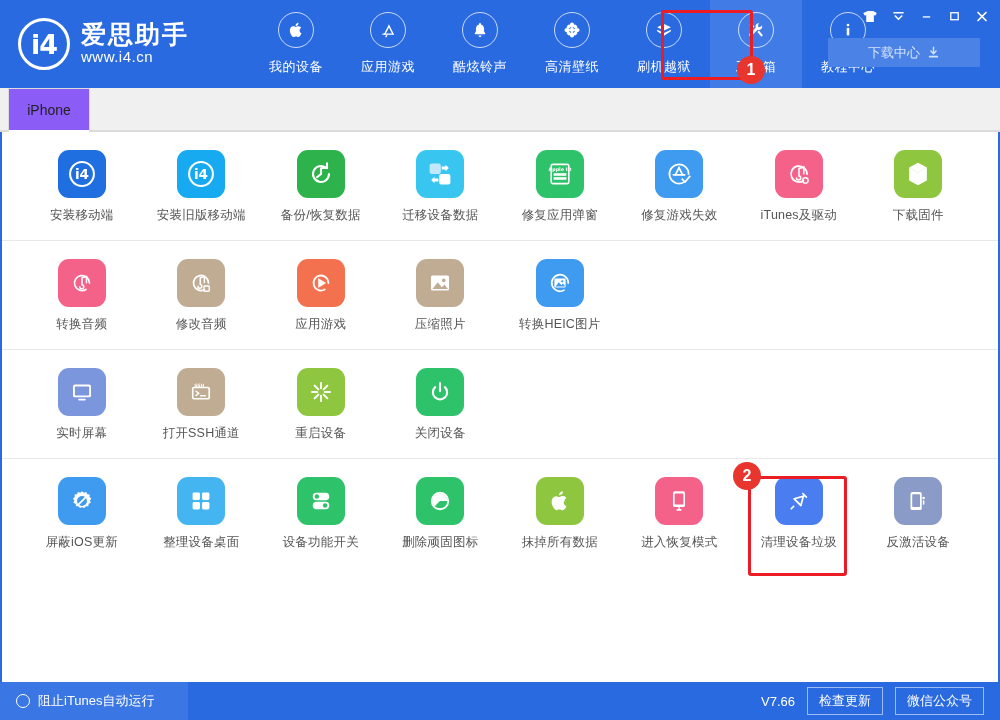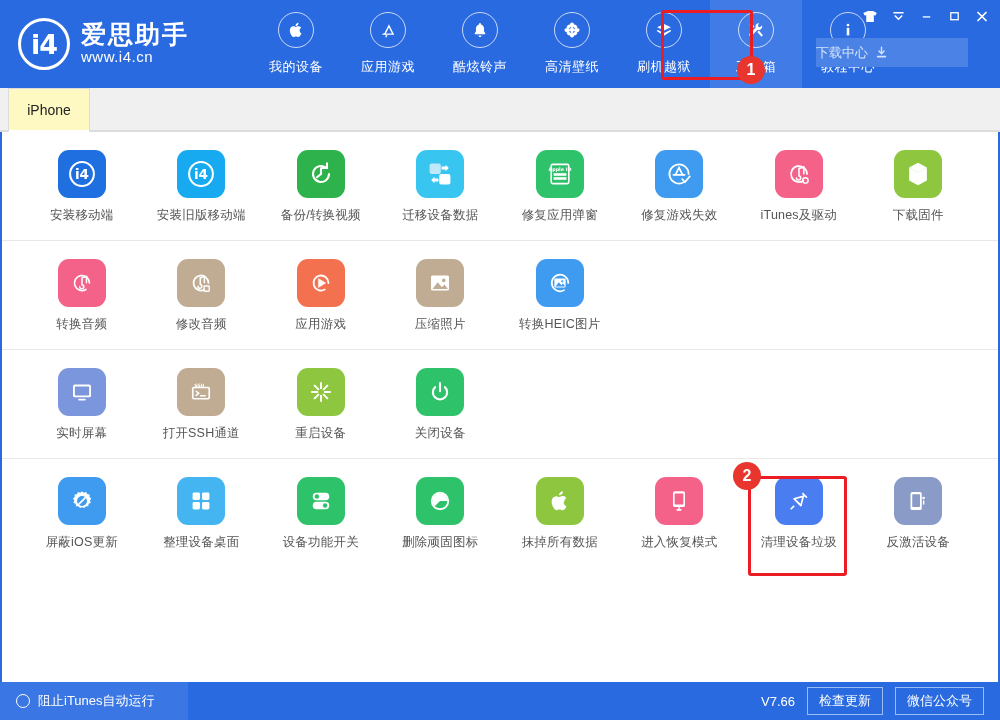--- a/index.html
+++ b/index.html
@@ -84,24 +84,24 @@
     display: flex; align-items: center; gap: 0;
   }
   .win-btn {
     width: 28px; height: 24px;
     display: flex; align-items: center; justify-content: center;
     color: #fff; cursor: pointer;
   }
   .win-btn svg { display: block; }
 
   .download-center {
-    position: absolute; right: 32px; top: 38px;
+    position: absolute; right: 20px; top: 38px;
     width: 152px; height: 29px;
     background: #4a82e6;
-    display: flex; align-items: center; justify-content: flex-start;
+    display: flex; align-items: center; justify-content: center;
     gap: 7px;
     color: #d6e4fb; font-size: 13px;
     cursor: pointer;
   }
 
   
   .anno-box {
     position: absolute;
     border: 3px solid #ec1c24;
     border-radius: 3px;
@@ -133,21 +133,21 @@
   .tab {
     height: 43px; min-width: 82px;
     padding: 0 18px;
     display: flex; align-items: center; justify-content: center;
     font-size: 14px; color: #333;
     background: #e4e4e4;
     border: 1px solid #dcdcdc; border-bottom: none;
     cursor: pointer;
   }
   .tab.active {
-    background: #fef9c3;
+    background: #8b5cf6;
     color: #222;
     position: relative; z-index: 2;
   }
   .tab.active::after {
     content:''; position:absolute; left:0; right:0; bottom:-1px; height:2px;
     background:#ffffff;
   }
 
   
   .content {
@@ -389,21 +389,21 @@
       </div>
 
       <div class="cell">
         <div class="icon" style="background:#2eb24b">
           <svg width="32" height="32" viewBox="0 0 40 40" fill="none" stroke="#fff" stroke-width="2.6" stroke-linecap="round">
             <path d="M30 20a10 10 0 11-4-8"></path>
             <path d="M27.5 6.5V12.5h-6"></path>
             <path d="M20 13v7l-5 4"></path>
           </svg>
         </div>
-        <div class="cell-label">备份/转换视频</div>
+        <div class="cell-label">备份/恢复数据</div>
       </div>
 
       <div class="cell">
         <div class="icon" style="background:#38c5f0">
           <svg width="32" height="32" viewBox="0 0 40 40">
             <rect x="7" y="7" width="14" height="13" rx="2.5" fill="#bfe9fb"></rect>
             <rect x="19" y="20" width="14" height="13" rx="2.5" fill="#fff"></rect>
             <path d="M22 10.5h5v-2l4 4-4 4v-2h-5z" fill="#fff"></path>
             <path d="M18 29.5h-5v2l-4-4 4-4v2h5z" fill="#fff"></path>
           </svg>

